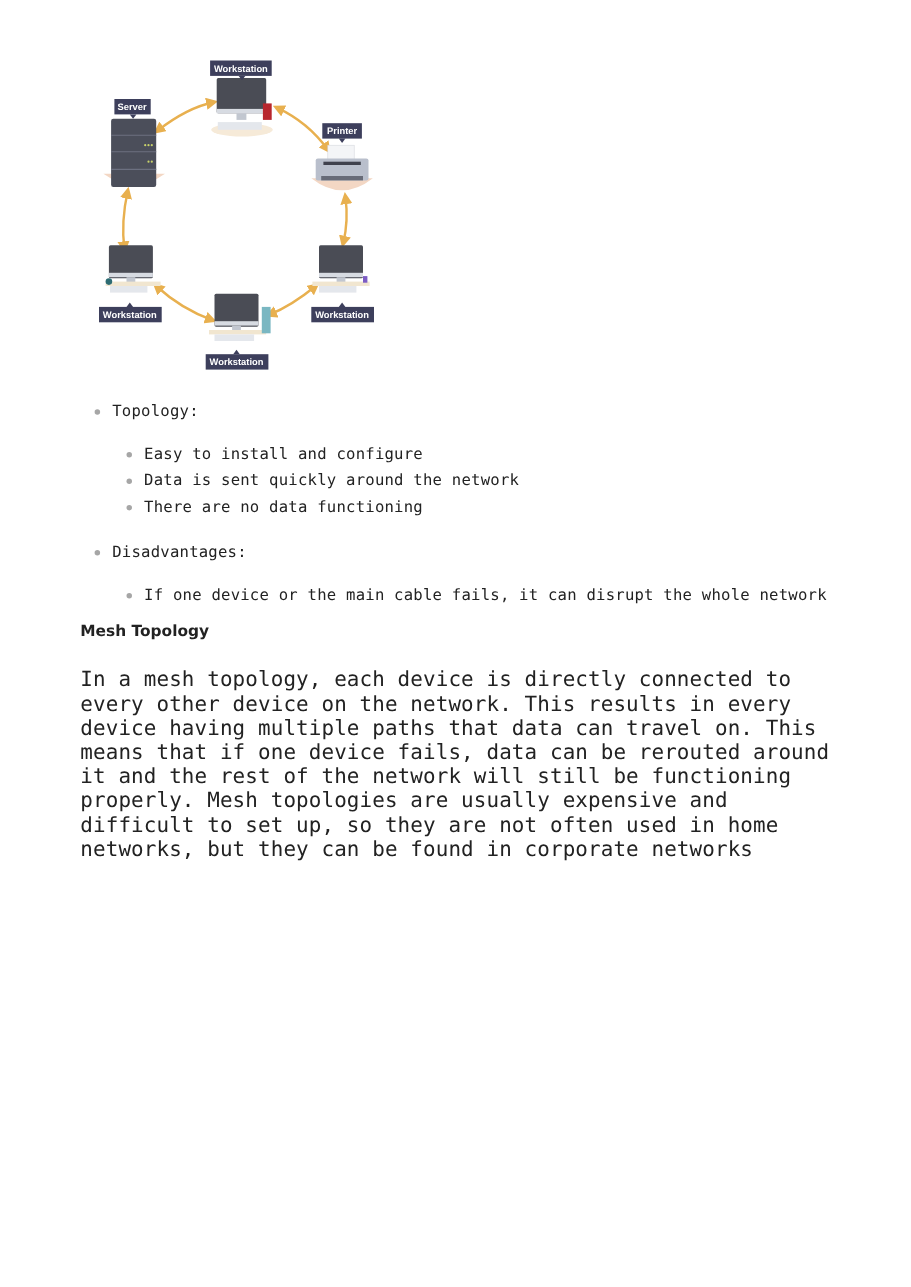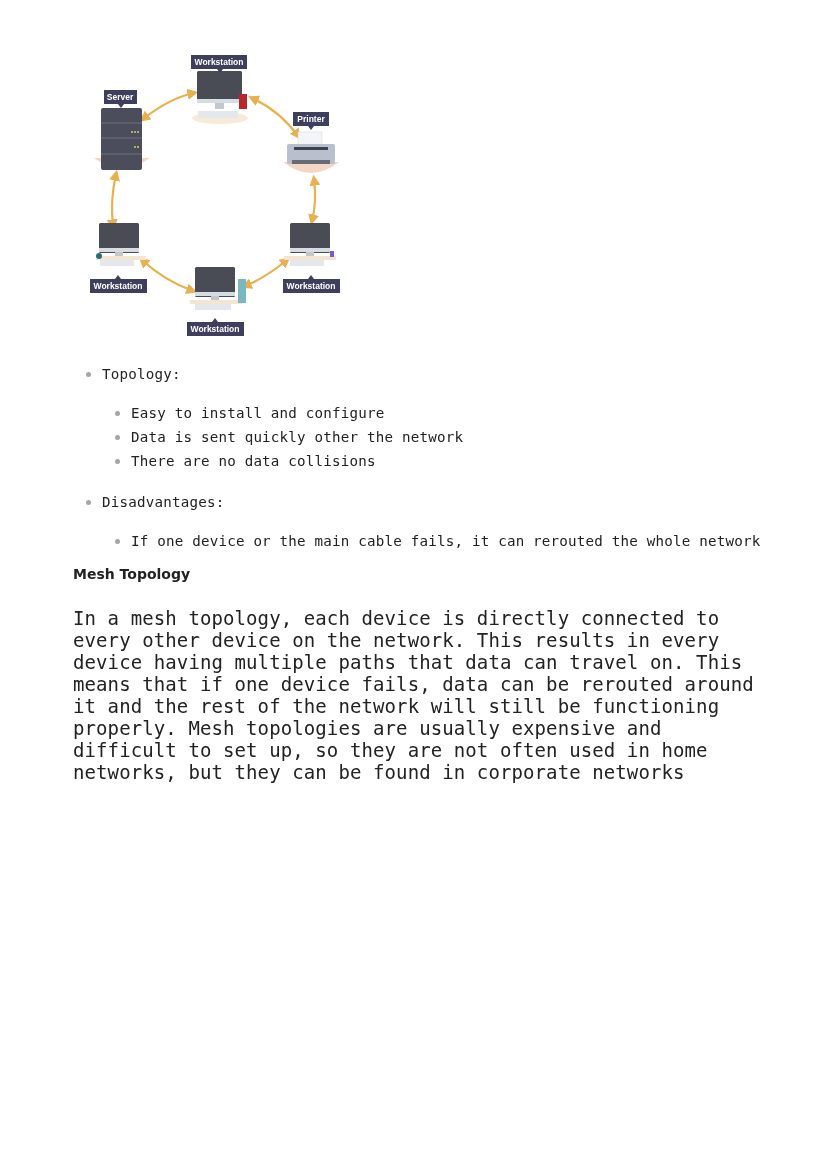--- a/index.html
+++ b/index.html
@@ -113,27 +113,27 @@
       <text class="lbl" x="135" y="286" text-anchor="middle">Workstation</text>
     </g>
   </svg>
 </div>
 
 <ul class="top">
   <li>
     <span>Topology:</span>
     <ul class="sub">
       <li>Easy to install and configure</li>
-      <li>Data is sent quickly other the network</li>
-      <li>There are no data collisions</li>
+      <li>Data is sent quickly around the network</li>
+      <li>There are no data functioning</li>
     </ul>
     <div class="gap"></div>
   </li>
   <li>
     <span>Disadvantages:</span>
     <ul class="sub">
-      <li>If one device or the main cable fails, it can rerouted the whole network</li>
+      <li>If one device or the main cable fails, it can disrupt the whole network</li>
     </ul>
   </li>
 </ul>
 
 <h2>Mesh Topology</h2>
 <p class="body">In a mesh topology, each device is directly connected to every other device on the network. This results in every device having multiple paths that data can travel on. This means that if one device fails, data can be rerouted around it and the rest of the network will still be functioning properly. Mesh topologies are usually expensive and difficult to set up, so they are not often used in home networks, but they can be found in corporate networks</p>
 
 </body></html>

